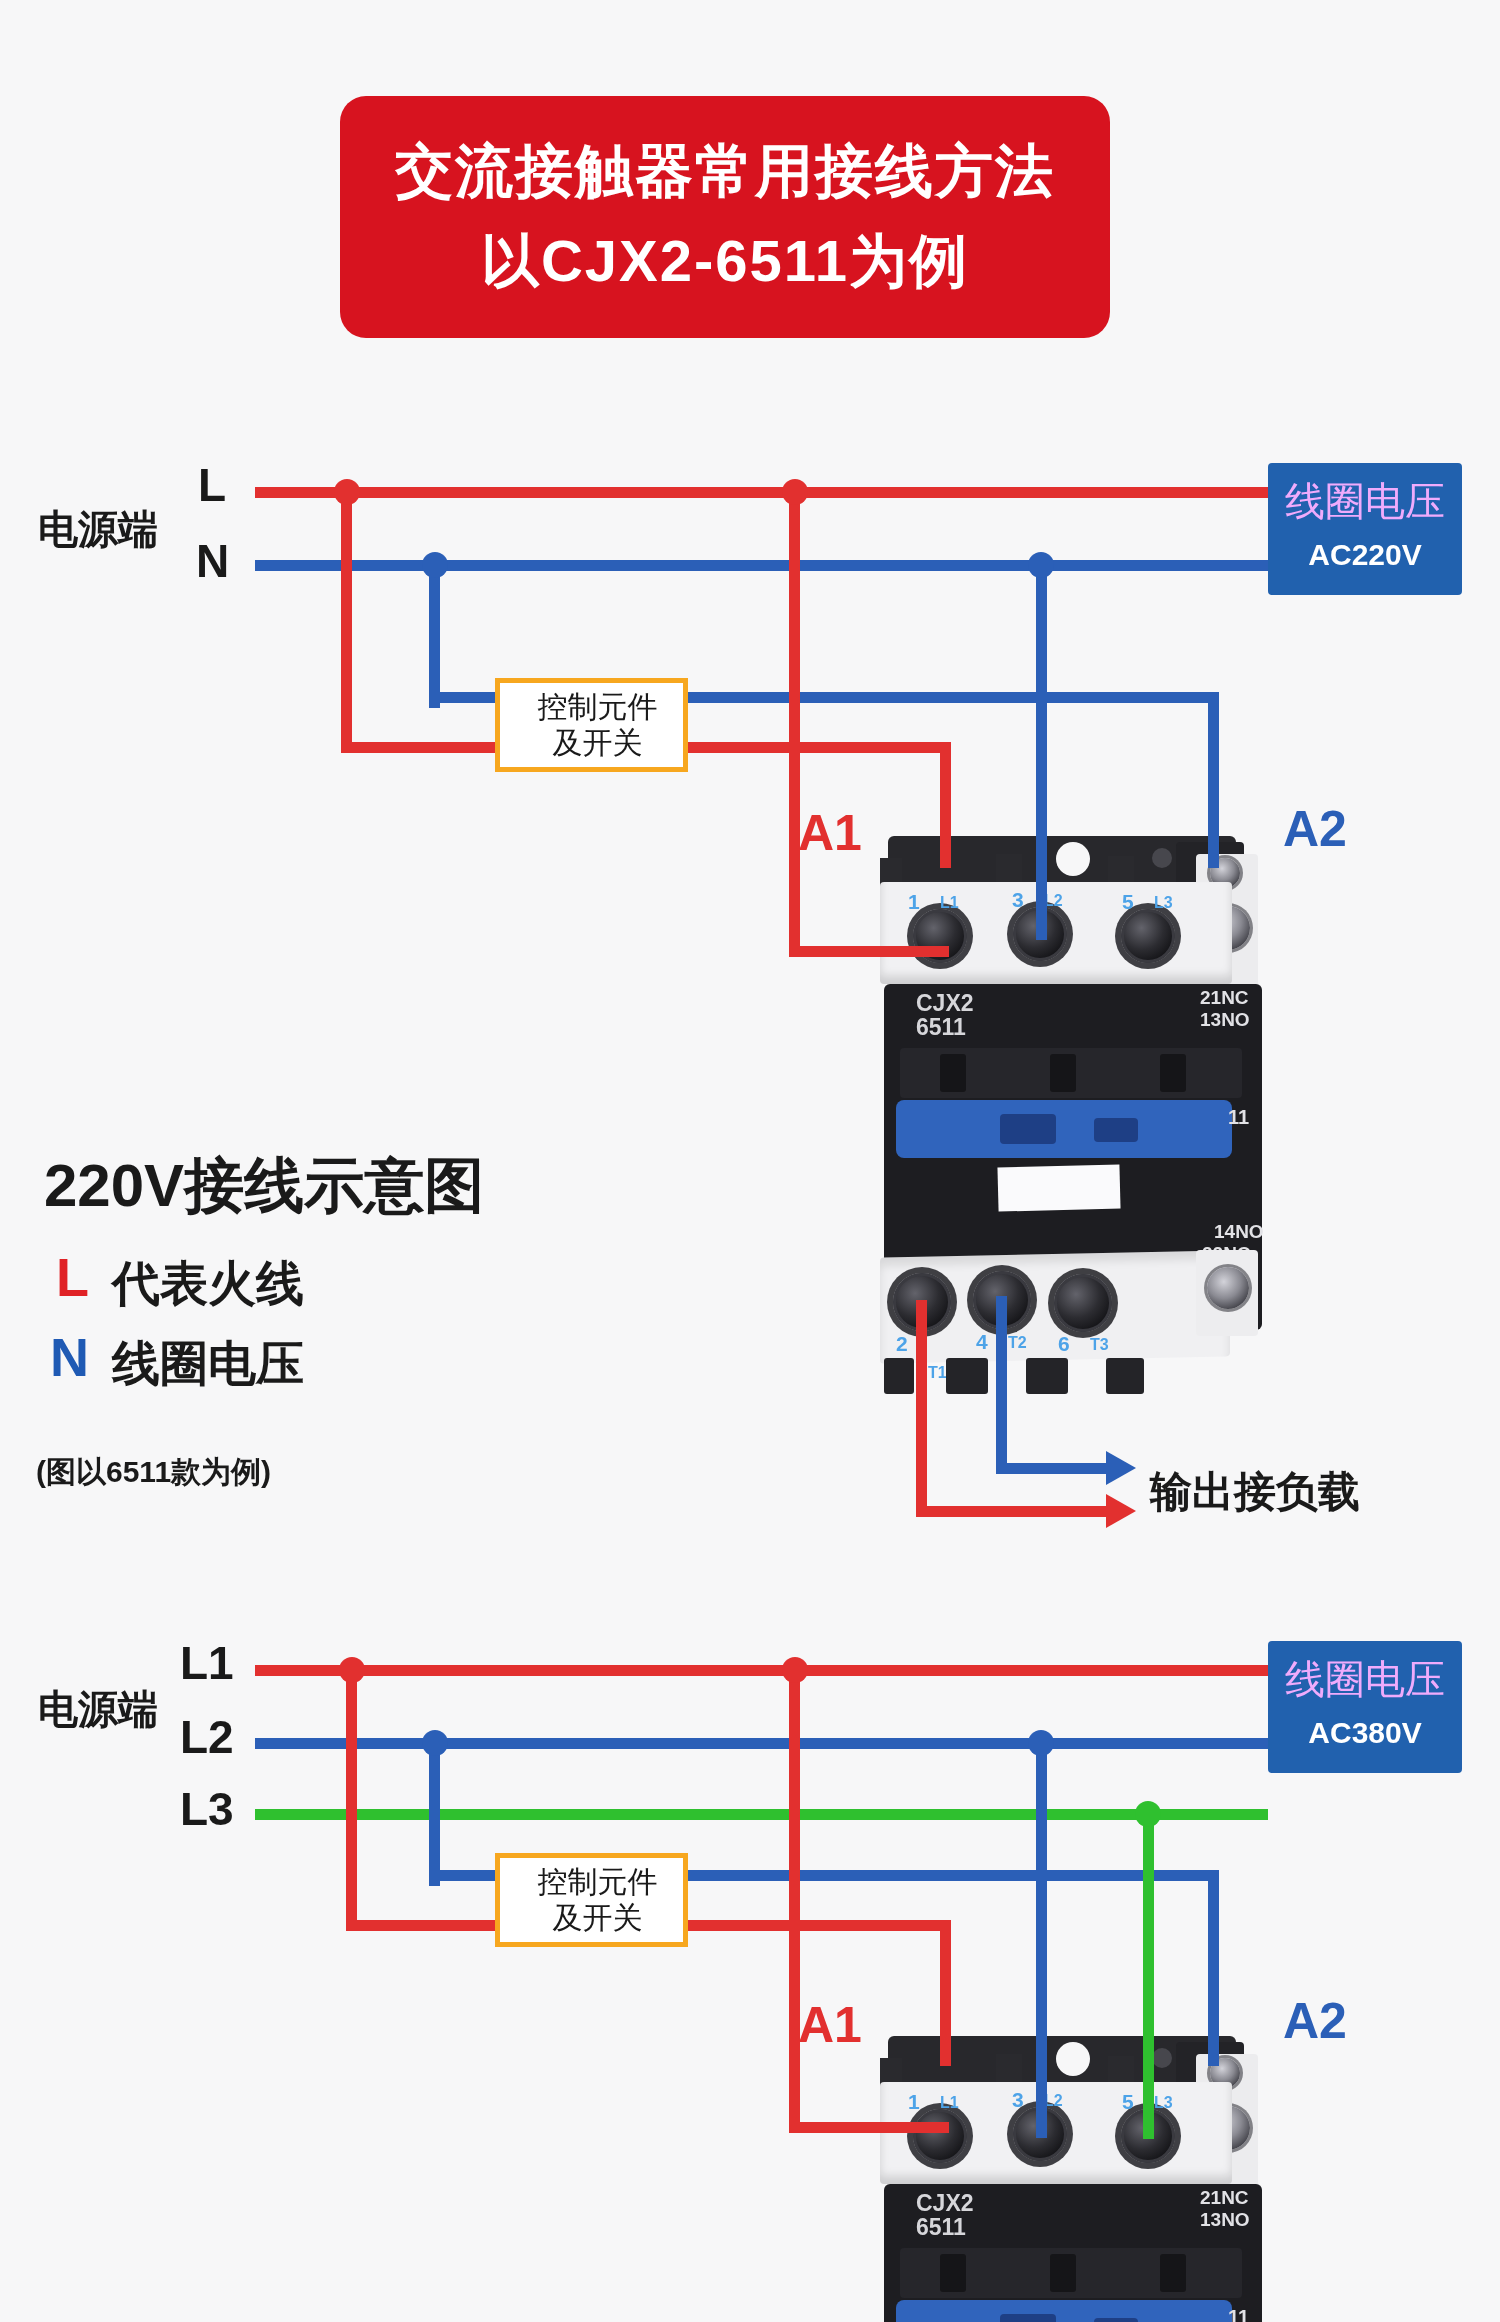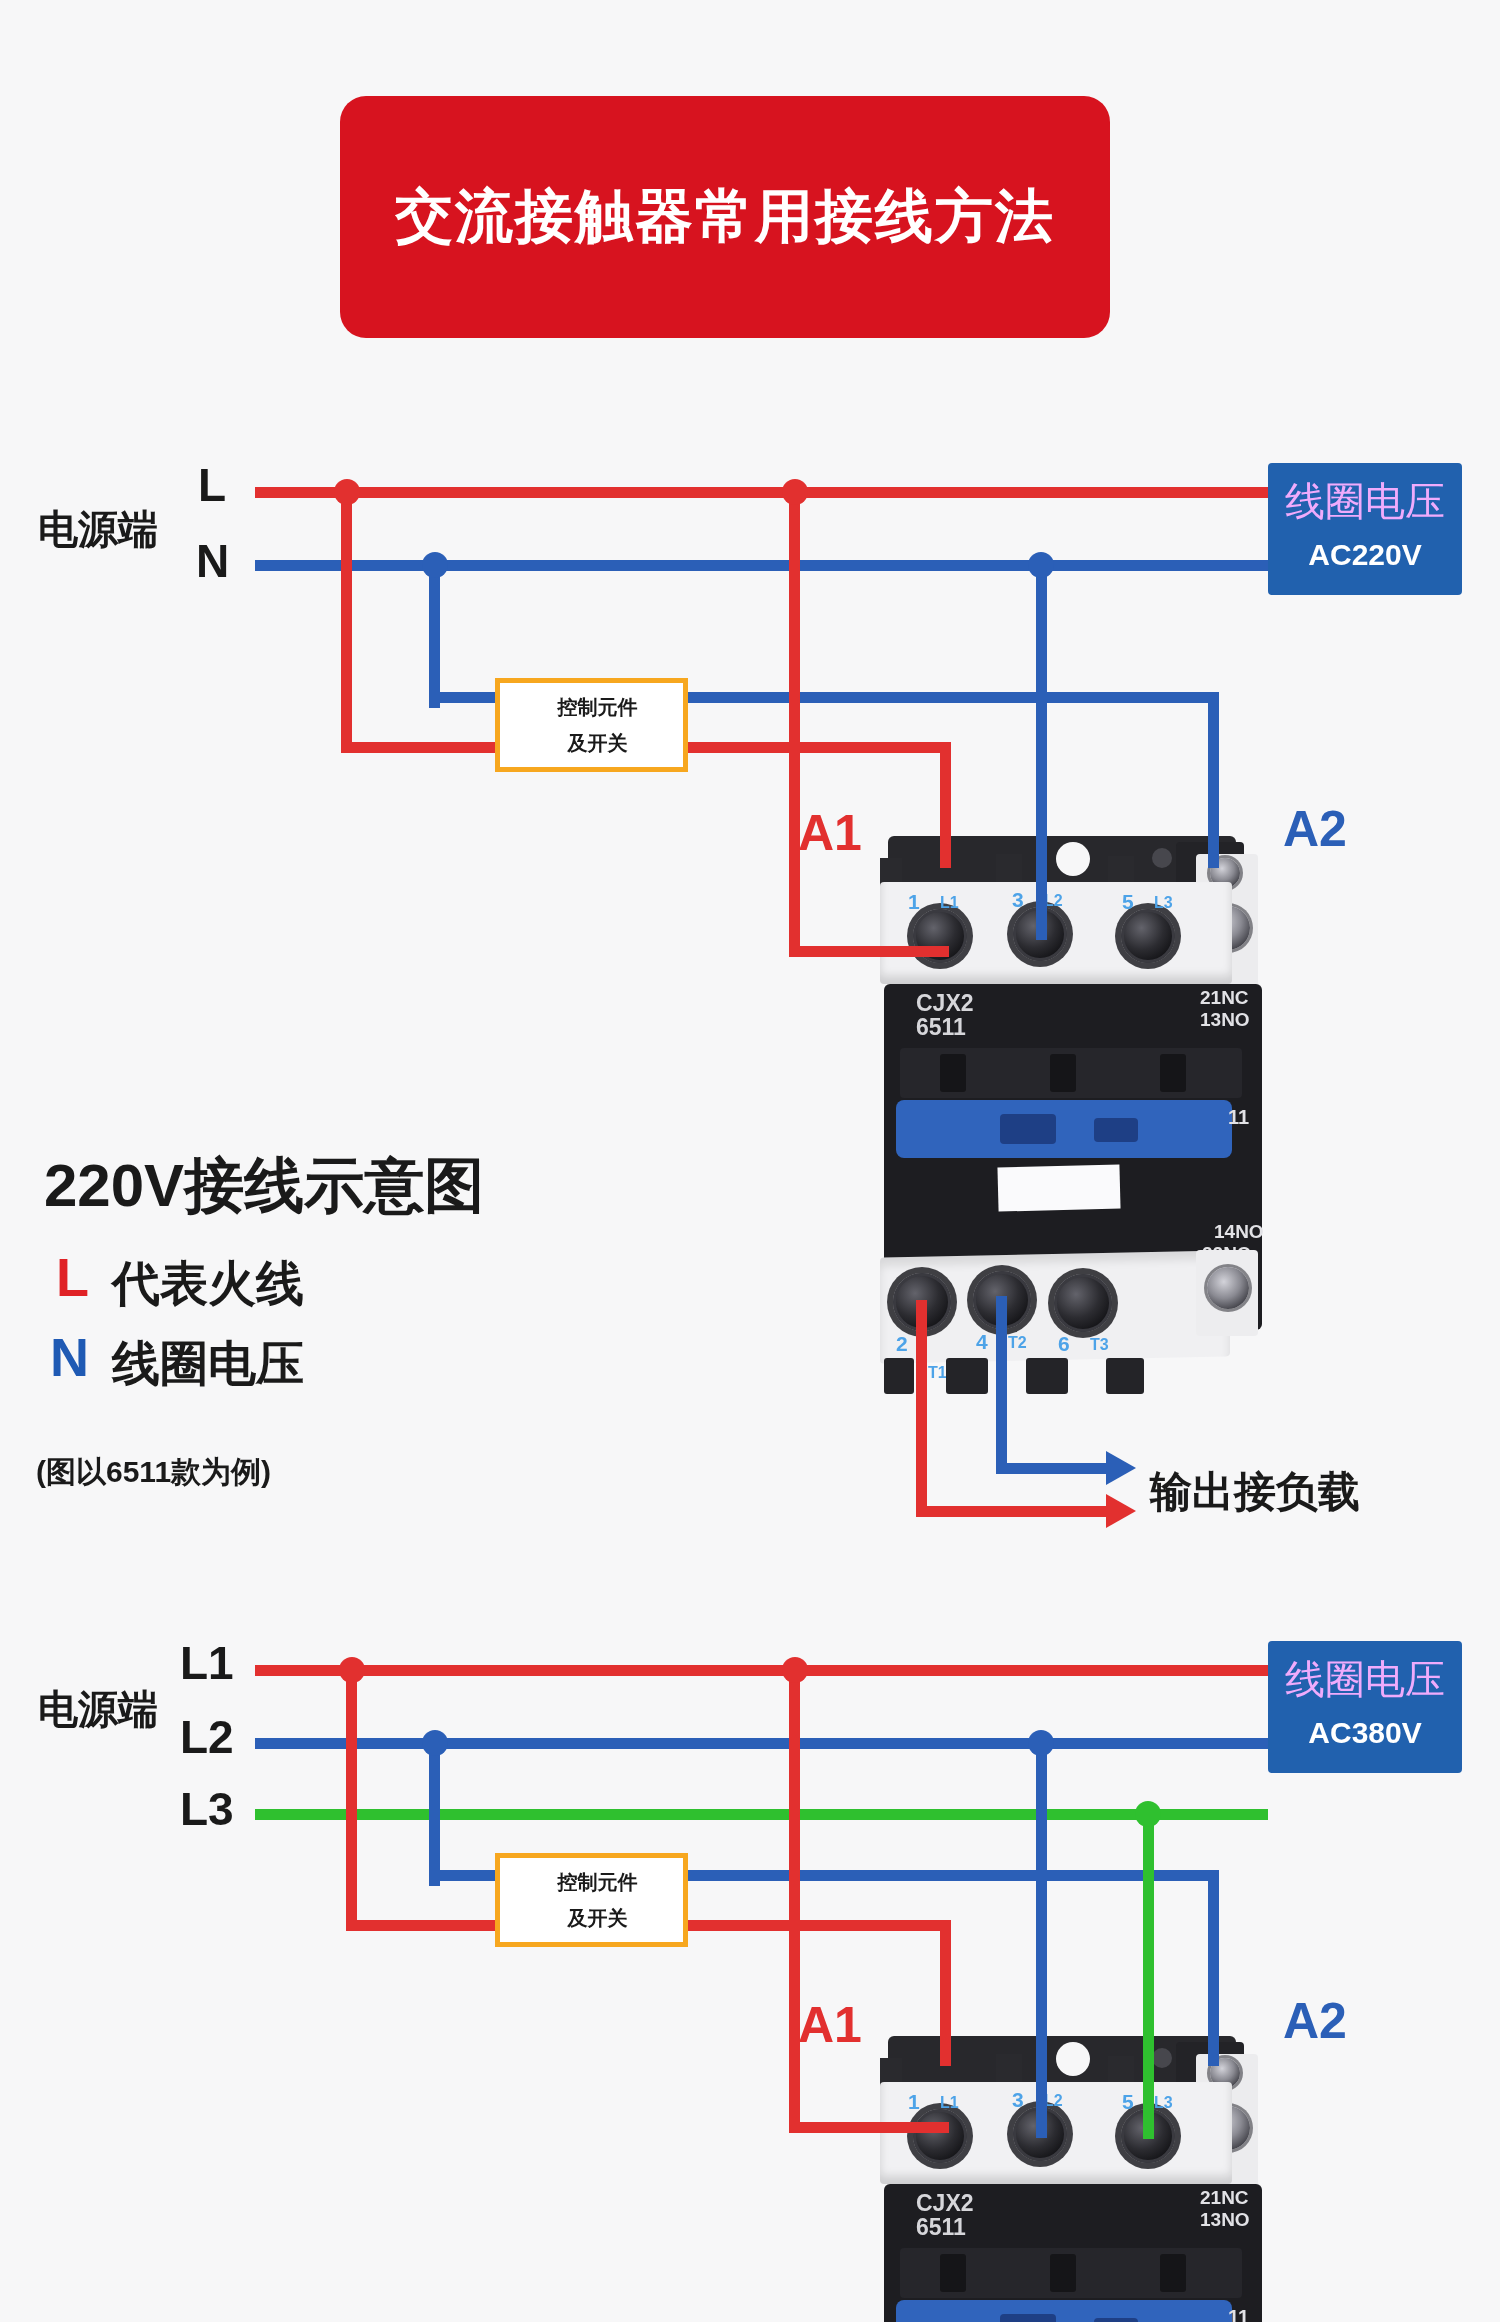--- a/index.html
+++ b/index.html
@@ -24,21 +24,21 @@
   
   .banner{position:absolute;left:340px;top:96px;width:770px;height:242px;background:var(--banner-red);
     border-radius:26px;display:flex;flex-direction:column;align-items:center;justify-content:center;
     gap:12px;z-index:5;}
   .banner div{color:#fff;font-size:58px;font-weight:bold;letter-spacing:2px;white-space:nowrap;}
 
   
   .control-box{position:absolute;left:495px;width:193px;height:94px;background:#fff;
     border:5px solid var(--control-box-orange);box-sizing:border-box;display:flex;flex-direction:column;
     align-items:center;justify-content:center;z-index:5;}
-  .control-box div{color:var(--label-black);font-size:20px;font-weight:bold;line-height:36px;white-space:nowrap;margin-left:12px;}
+  .control-box div{color:var(--label-black);font-size:30px;font-weight:normal;line-height:36px;white-space:nowrap;margin-left:12px;}
   .coil-box{position:absolute;left:1268px;width:194px;height:132px;background:var(--coil-box-blue);
     border-radius:4px;display:flex;flex-direction:column;align-items:center;justify-content:center;z-index:5;}
   .coil-box .cb1{color:#f0abfc;font-size:40px;font-weight:normal;line-height:52px;white-space:nowrap;}
   .coil-box .cb2{color:#fff;font-size:30px;font-weight:bold;line-height:56px;white-space:nowrap;}
 
   .lbl{position:absolute;color:var(--label-black);font-weight:bold;white-space:nowrap;z-index:5;}
 
   
   .contactor{position:absolute;width:390px;height:560px;z-index:1;}
   .contactor *{position:absolute;}
@@ -69,20 +69,21 @@
   .cx-br-block{left:316px;top:414px;width:62px;height:86px;background:#ededef;border-radius:4px;}
   .cx-foot{top:522px;height:36px;background:#242428;border-radius:3px;}
 </style>
 </head>
 <body>
 
 <div id="page">
 
   <div class="banner">
     <div>交流接触器常用接线方法</div>
+    <div>以CJX2-6511为例</div>
   </div>
 
   <div class="contactor" id="contactor-1" style="left:880px;top:836px;">
   <div class="cx-bracket"></div>
   <div class="cx-bracket-right"></div>
   <div class="cx-tab" style="left:0;top:22px;width:22px;height:42px;"></div>
   <div class="cx-tab" style="left:116px;top:18px;width:26px;height:44px;"></div>
   <div class="cx-tab" style="left:228px;top:20px;width:26px;height:42px;"></div>
   <div class="cx-hole-white"></div>
   <div class="cx-hole-dark"></div>

